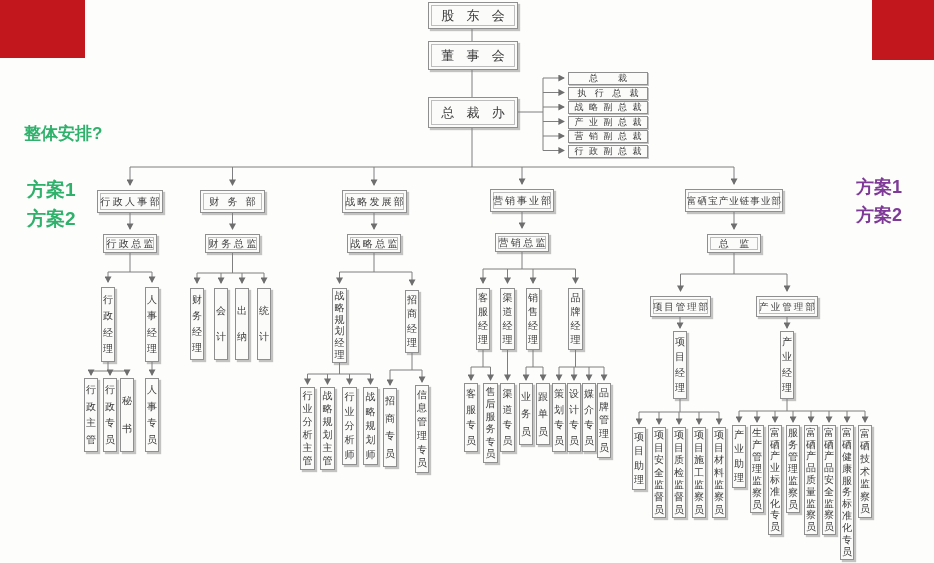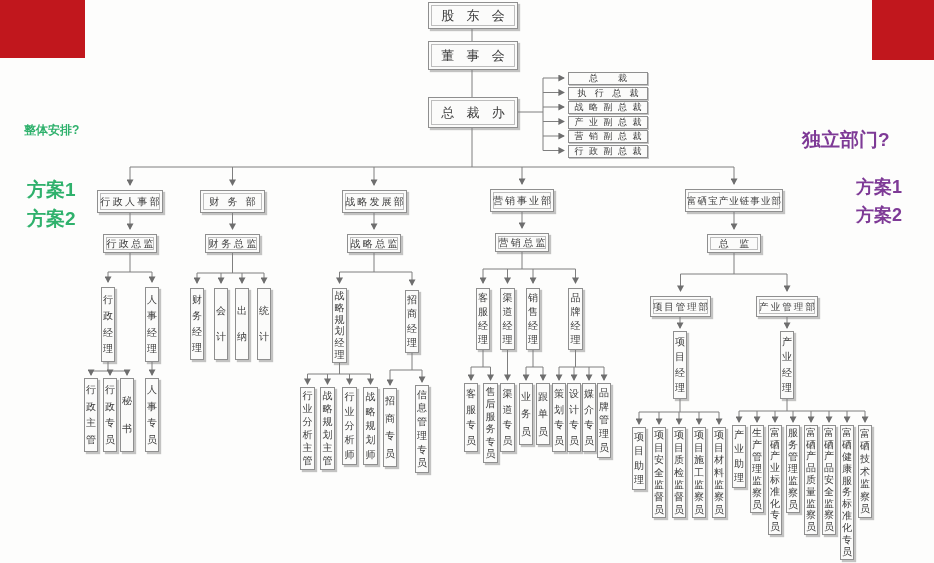--- a/index.html
+++ b/index.html
@@ -24,24 +24,23 @@
   svg.wires line, svg.wires polyline{stroke:#7f7f7f;stroke-width:1;fill:none;}
 </style>
 </head>
 <body>
 
 <div id="canvas">
 
   <div class="redbar" style="left:0;top:0;width:85px;height:58px;background:#c1171d;"></div>
   <div class="redbar" style="left:872px;top:0;width:62px;height:60px;background:#c1171d;"></div>
 
-  <div class="note" style="left:24px;top:122px;font-size:12px;color:#2fb16c;">整体安排?</div>
+  <div class="note" style="left:24px;top:122px;font-size:17px;color:#2fb16c;">整体安排?</div>
   <div class="note" style="left:27px;top:177px;font-size:19px;color:#2fb16c;">方案1</div>
   <div class="note" style="left:27px;top:206px;font-size:19px;color:#2fb16c;">方案2</div>
-  <div class="note" style="left:802px;top:127px;font-size:19px;color:#7e3a96;">独立部门?</div>
   <div class="note" style="left:856px;top:175px;font-size:18px;color:#7e3a96;">方案1</div>
   <div class="note" style="left:856px;top:203px;font-size:18px;color:#7e3a96;">方案2</div>
 
   <svg class="wires" width="934" height="563">
     <defs>
       <marker id="arr" markerWidth="7" markerHeight="7" refX="5.6" refY="3.5" orient="auto">
         <path d="M0,0 L6.5,3.5 L0,7 z" fill="#6e6e6e"></path>
       </marker>
     </defs>
 

